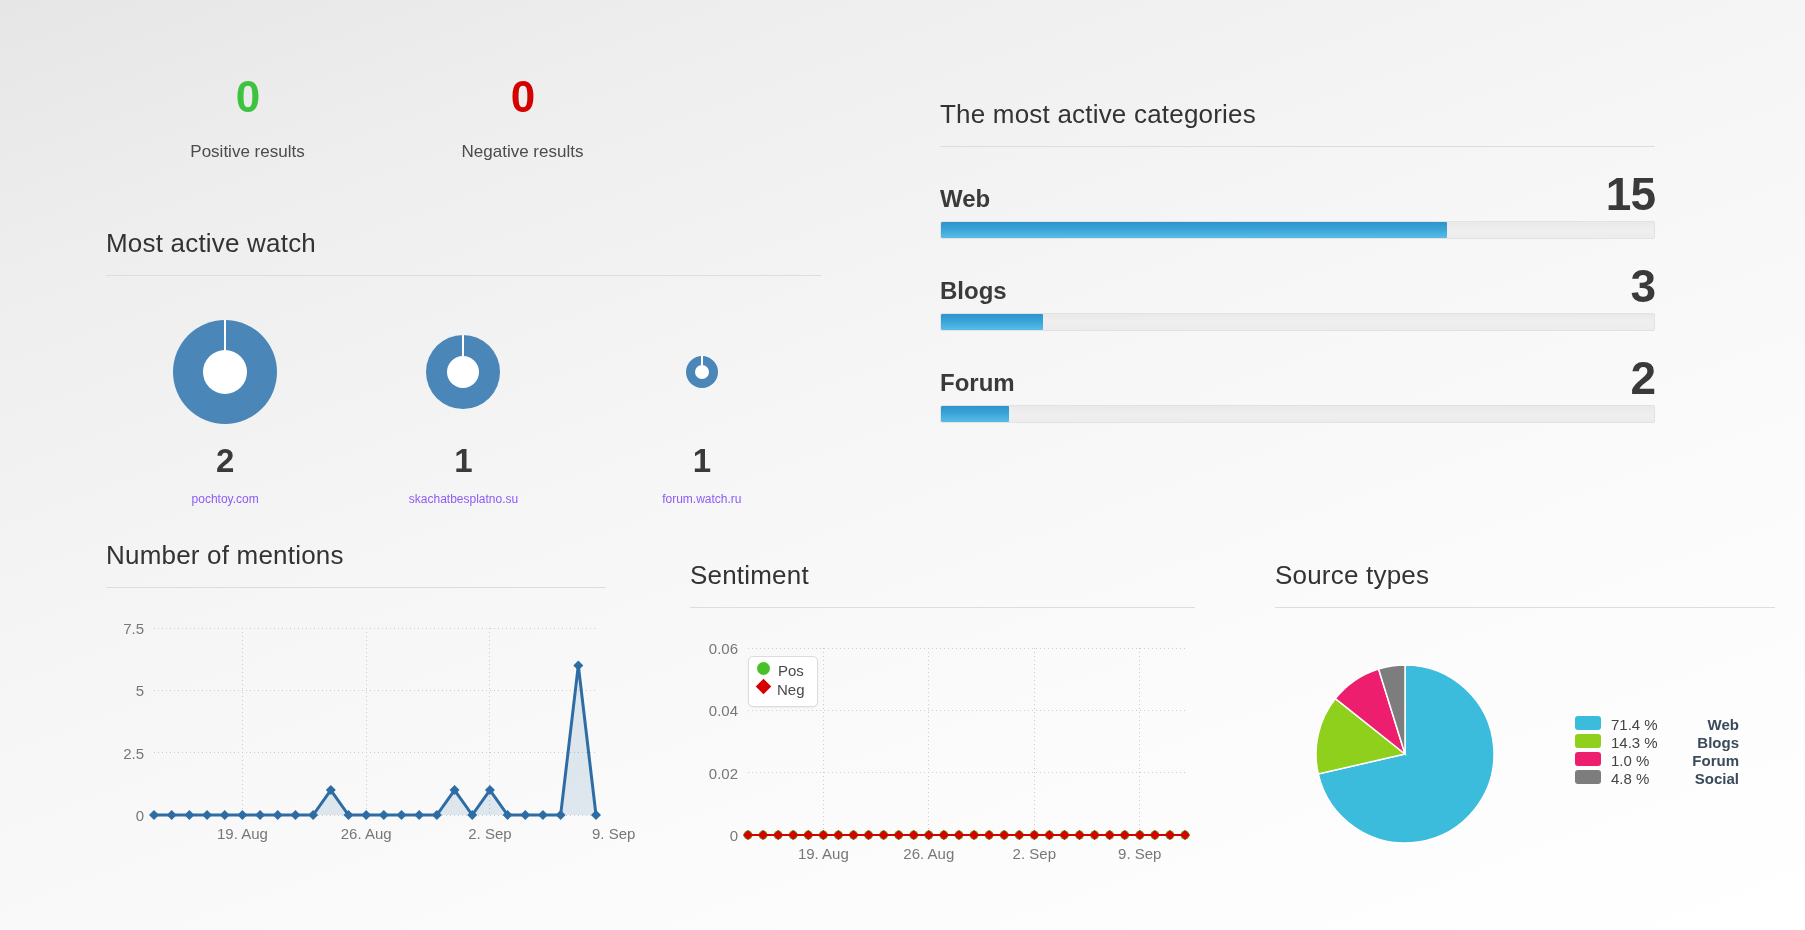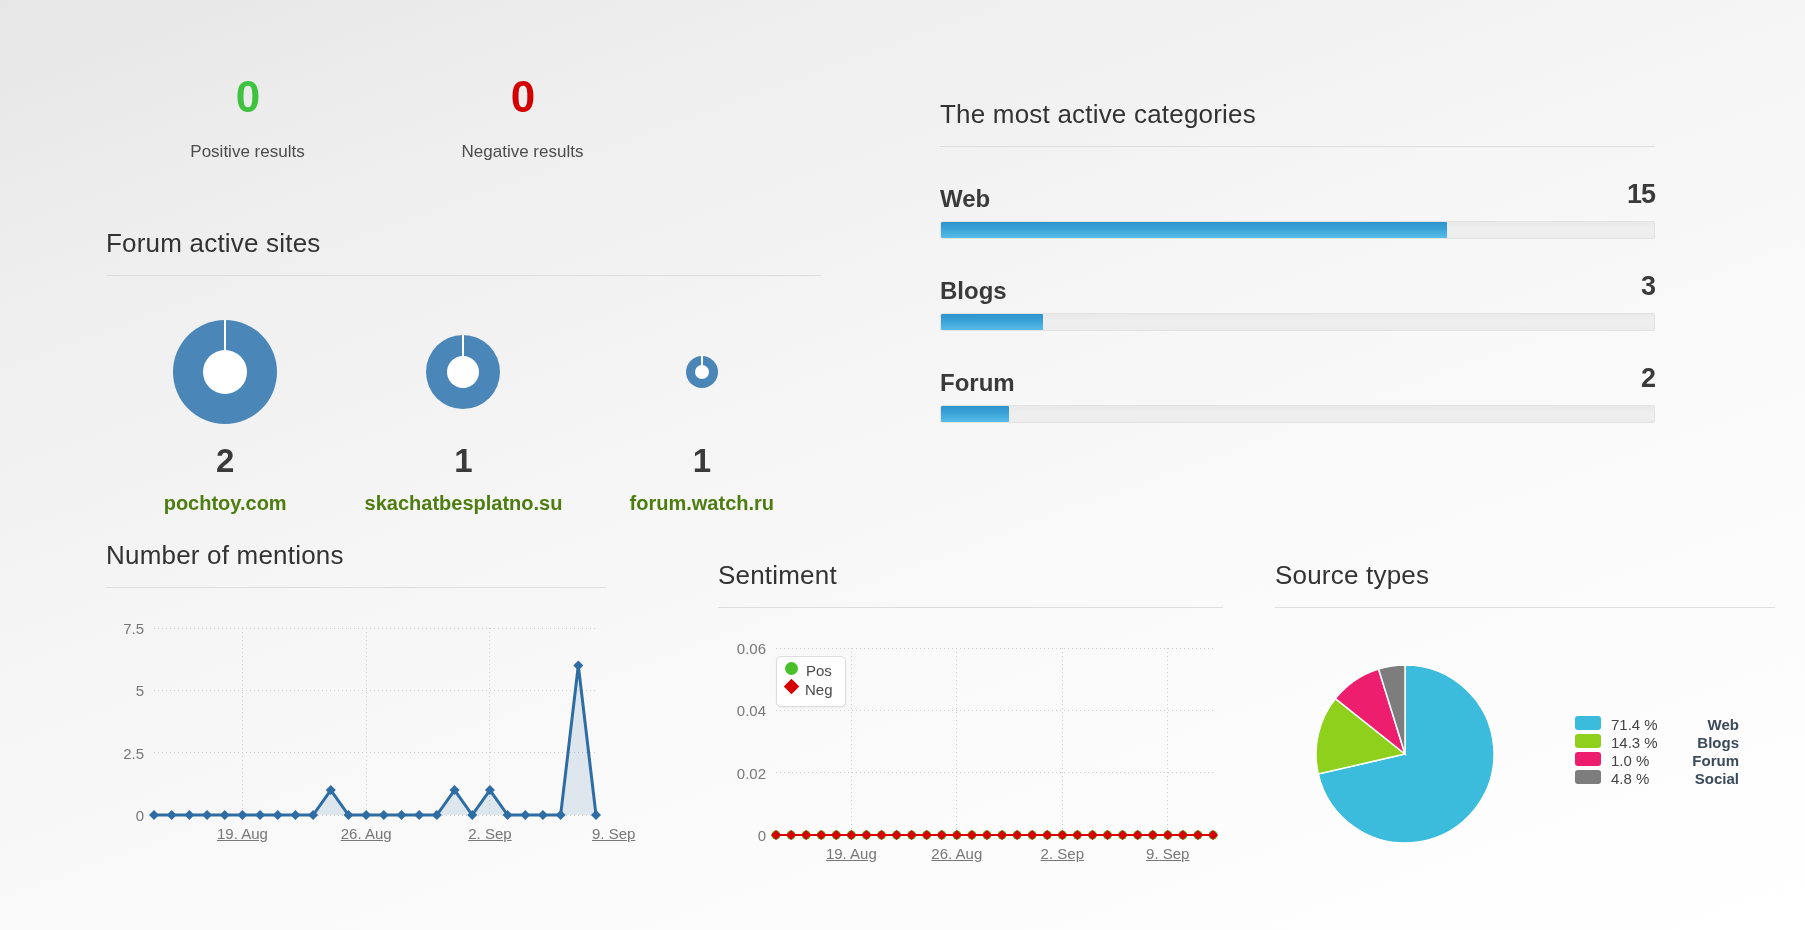--- a/index.html
+++ b/index.html
@@ -83,24 +83,24 @@
   }
   .donut { display: block; }
   .site-count {
     font-size: 33px;
     font-weight: bold;
     color: #3a3a3a;
     margin-top: 18px;
     line-height: 34px;
   }
   .site-name {
-    font-size: 20px;
-    color: #4d7c0f;
+    font-size: 12px;
+    color: #8b5cf6;
     margin-top: 14px;
-    font-weight: 700;
+    font-weight: 400;
   }
 
   
   .categories-panel {
     position: absolute;
     left: 940px;
     top: 72px;
     width: 715px;
     margin-top: 27px;
   }
@@ -110,21 +110,21 @@
     align-items: flex-end;
     justify-content: space-between;
     padding-bottom: 8px;
   }
   .cat-name {
     font-size: 24px;
     font-weight: bold;
     color: #3a3a3a;
   }
   .cat-value {
-    font-size: 27px;
+    font-size: 46px;
     font-weight: bold;
     color: #3a3a3a;
     line-height: 38px;
     letter-spacing: -1px;
   }
   .bar-track {
     height: 18px;
     background: linear-gradient(180deg, #e9e9e9 0%, #efefef 50%, #ececec 100%);
     border: 1px solid #e2e2e2;
     border-radius: 2px;
@@ -132,34 +132,34 @@
   }
   .bar-fill {
     height: 100%;
     background: linear-gradient(180deg, #2e93cc 0%, #3ba3d8 45%, #57bce8 100%);
     border-radius: 1px;
   }
 
   
   .chart-panel { position: absolute; }
   .chart-mentions  { left: 106px;  top: 540px; width: 500px; }
-  .chart-sentiment { left: 718px;  top: 560px; width: 505px; }
+  .chart-sentiment { left: 690px;  top: 560px; width: 505px; }
   .chart-source    { left: 1275px; top: 560px; width: 500px; }
 
   .chart-body { position: relative; margin-top: 26px; }
 
   .axis-label {
     position: absolute;
     font-size: 15px;
     color: #777777;
     font-weight: 300;
     white-space: nowrap;
   }
   .y-label { text-align: right; transform: translateY(-50%); }
-  .x-label { transform: translateX(-50%); text-decoration: underline; }
+  .x-label { transform: translateX(-50%); }
 
   
   .pie-legend {
     position: absolute;
     left: 300px;
     top: 82px;
   }
   .legend-row {
     display: flex;
     height: 18px;
@@ -225,21 +225,21 @@
     <div class="stat-value positive">0</div>
     <div class="stat-label">Positive results</div>
   </div>
   <div class="stat-block">
     <div class="stat-value negative">0</div>
     <div class="stat-label">Negative results</div>
   </div>
 </div>
 
 <div class="sites-panel">
-  <div class="section-title">Forum active sites</div>
+  <div class="section-title">Most active watch</div>
   <div class="section-rule"></div>
   <div class="sites-row" id="sites-row">
       <div class="site-item">
         <div class="donut-wrap">
           <svg width="108" height="108" viewBox="0 0 108 108" class="donut">
             <circle cx="54" cy="54" r="52" fill="#4a86b8"></circle>
             <circle cx="54" cy="54" r="22" fill="#ffffff"></circle>
             <line x1="54" y1="2" x2="54" y2="32" stroke="#ffffff" stroke-width="2"></line>
           </svg>
         </div>

